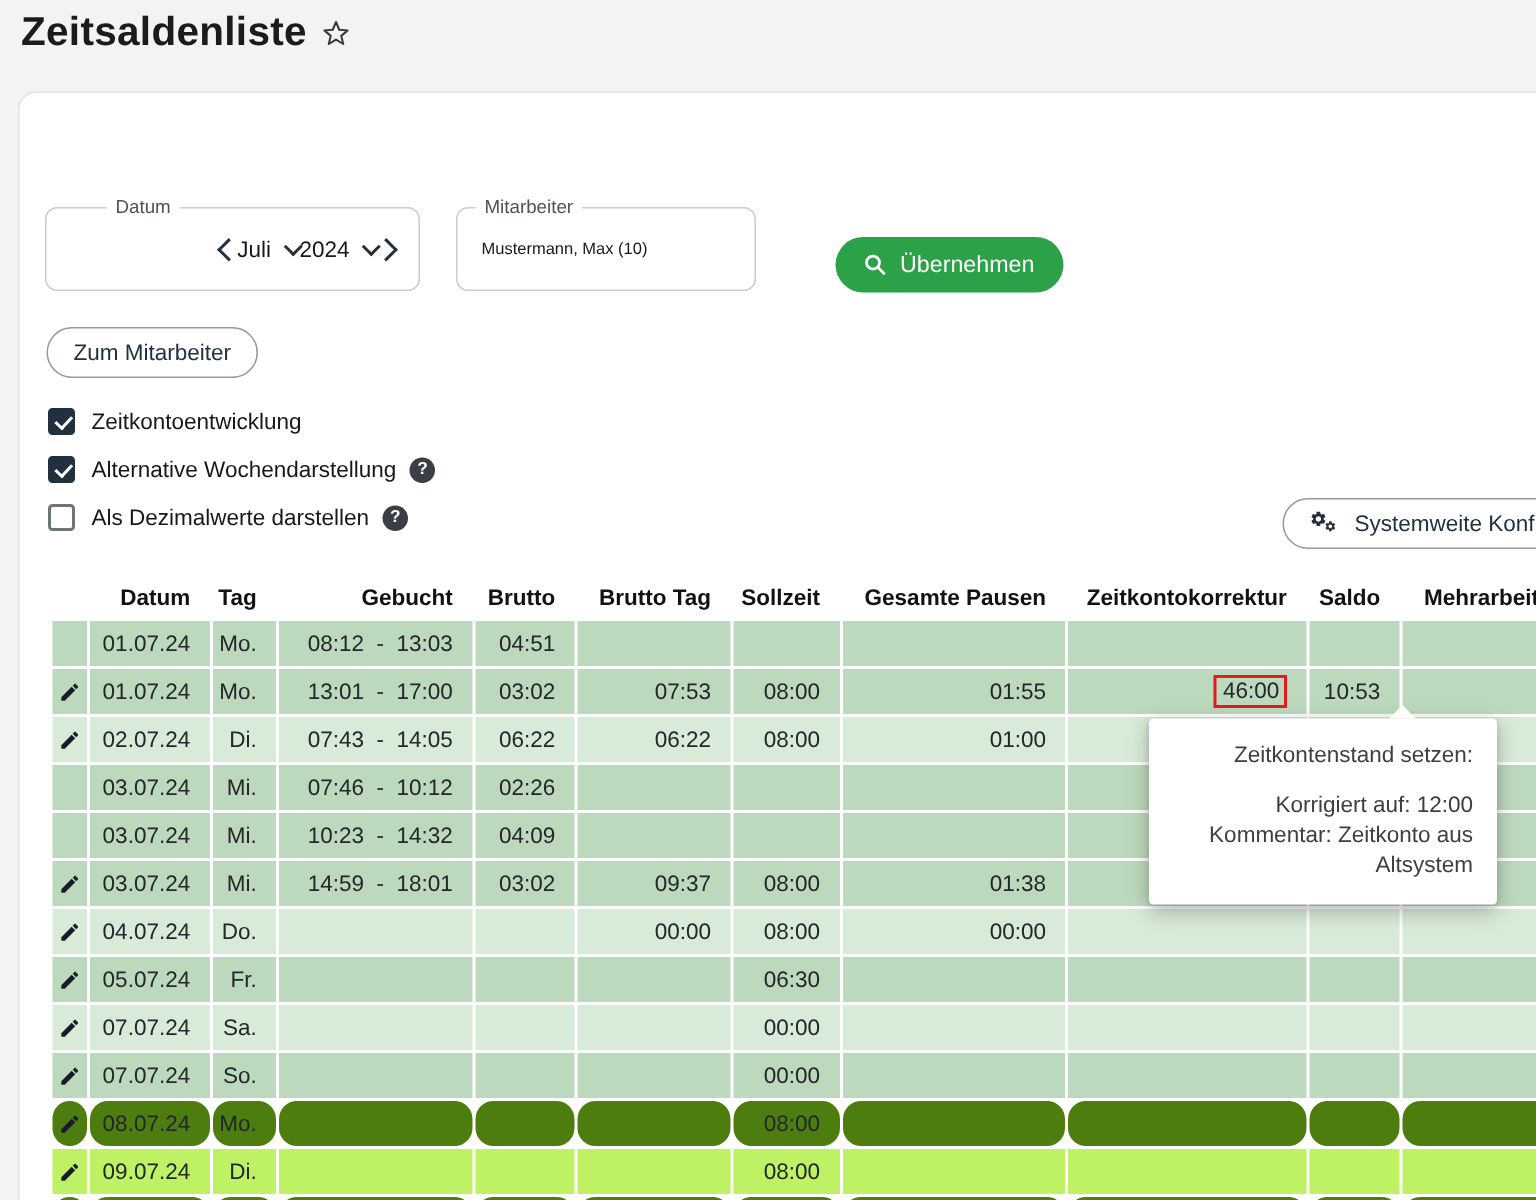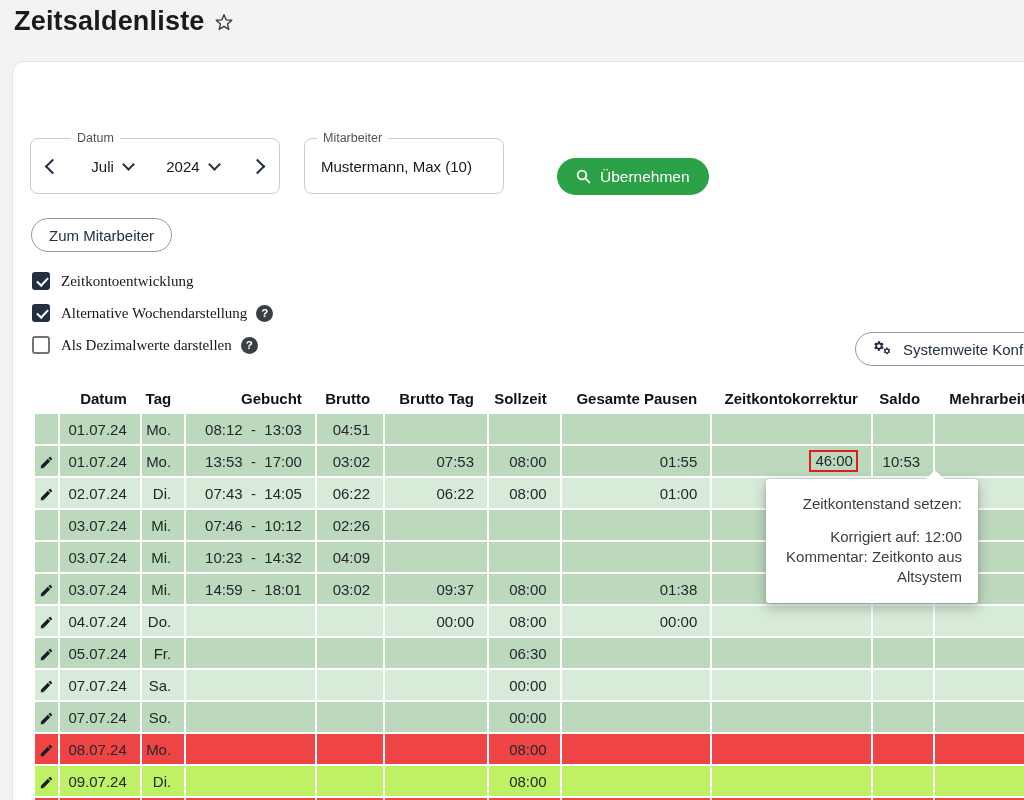--- a/index.html
+++ b/index.html
@@ -29,67 +29,67 @@
   .btn-to-emp{position:absolute;left:18px;top:156px;}
   .btn-sysconf{position:absolute;left:842px;top:270px;}
   
   .fbox{position:absolute;height:56px;border:1px solid #caccd0;border-radius:8px;background:#fff;box-sizing:border-box;}
   .fbox .legend{position:absolute;top:-9px;background:#fff;padding:0 6px;font-size:12.5px;color:#4e5358;line-height:16px;}
   .fbox-date{left:17px;top:76px;width:250px;}
   .fbox-date .legend{left:40px;}
   .fbox-emp{left:291px;top:76px;width:200px;}
   .fbox-emp .legend{left:12px;}
   .fbox-inner{display:flex;align-items:center;height:100%;padding:0 16px;box-sizing:border-box;}
-  .fbox-date .fbox-inner{justify-content:space-between;}
+  .fbox-date .fbox-inner{justify-content:flex-end;}
   .sel-group{display:flex;align-items:center;gap:10px;cursor:pointer;}
   .sel-val{font-size:15px;color:#16181b;}
   .caret-down{width:7px;height:7px;border-right:2px solid #2a2f36;border-bottom:2px solid #2a2f36;transform:rotate(45deg);margin-top:-4px;}
   .chev{width:9px;height:9px;border-left:2.5px solid #223041;border-bottom:2.5px solid #223041;cursor:pointer;}
   .chev.left{transform:rotate(45deg);}
   .chev.right{transform:rotate(-135deg);}
-  .emp-value{font-size:15px;color:#16181b;}
+  .emp-value{font-size:11px;color:#16181b;}
   
   .btn-apply{
     position:absolute;left:544px;top:96px;height:37px;padding:0 19px;
     display:inline-flex;align-items:center;gap:9px;border:none;border-radius:19px;
     background:#2ba148;color:#fff;font-size:15.5px;cursor:pointer;font-family:inherit;
   }
   
   .options{position:absolute;left:19px;top:203px;}
   .option-row{display:flex;align-items:center;height:32px;}
   .cbx{width:18px;height:18px;border:2px solid #6f747b;border-radius:3px;background:#fff;box-sizing:border-box;position:relative;cursor:pointer;flex:0 0 auto;}
   .cbx.checked{background:#20303f;border-color:#20303f;}
   .cbx.checked::after{content:"";position:absolute;left:5px;top:1px;width:5px;height:9px;border-right:2px solid #fff;border-bottom:2px solid #fff;transform:rotate(43deg);}
-  .option-label{margin-left:11px;font-size:15px;color:#15181c;font-family:Liberation Serif, serif;}
+  .option-label{margin-left:11px;font-size:15px;color:#15181c;}
   .help-icon{width:17px;height:17px;margin-left:9px;border-radius:50%;background:#3b3f45;color:#fff;font-size:11.5px;font-weight:700;display:inline-flex;align-items:center;justify-content:center;cursor:pointer;}
   
   .time-table{position:absolute;left:20px;top:320px;border-collapse:separate;border-spacing:2px;}
   .time-table th{
     height:28px;font-size:15px;font-weight:700;color:#101214;text-align:right;
     padding:0 13px 0 0;white-space:nowrap;background:#fff;
   }
   .time-table td{
     height:30px;font-size:15px;color:#23272c;text-align:right;
     padding:0 13px 0 0;white-space:pre;
   }
   .time-table th.c-edit,.time-table td.c-edit{padding:0;text-align:center;}
   col.w-edit{width:26px;}col.w-datum{width:84px;}col.w-tag{width:44px;}
   col.w-gebucht{width:137px;}col.w-brutto{width:70px;}col.w-bruttotag{width:108px;}
   col.w-sollzeit{width:73px;}col.w-pausen{width:155px;}col.w-korr{width:164px;}
   col.w-saldo{width:63px;}col.w-mehr{width:110px;}
   tr.tone-green-dark td{background:#bdd9bd;}
   tr.tone-green-light td{background:#d8ead8;}
-  tr.tone-blue-light td{background:#ef4444;}
+  tr.tone-blue-light td{background:#4d7c0f;border-radius:12px;}
   tr.tone-blue-dark td{background:#bef264;}
   .pencil{width:15px;height:15px;fill:#161d26;vertical-align:middle;cursor:pointer;}
   .corr-val{display:inline-block;}
   .corr-val.marked{border:2px solid #e11d1d;padding:0 3px 1px 4px;line-height:17px;}
   
   .tooltip{
-    position:absolute;left:766px;top:479px;width:212px;box-sizing:border-box;
+    position:absolute;left:766px;top:479px;width:232px;box-sizing:border-box;
     background:#fff;border-radius:3px;padding:15px 16px 16px;text-align:right;
     font-size:15px;color:#3c4043;line-height:20px;z-index:6;
     box-shadow:0 4px 14px rgba(0,0,0,.25),0 1px 4px rgba(0,0,0,.12);
   }
   .tooltip .t-head{margin-bottom:13px;}
   .tooltip .t-caret{position:absolute;top:-9px;left:160px;width:0;height:0;
     border-left:9px solid transparent;border-right:9px solid transparent;border-bottom:9px solid #fff;}
   .icon-dark{fill:#223041;}
 </style>
 </head>
@@ -216,21 +216,21 @@
     <td><span class="corr-val"></span></td>
     <td></td>
     <td></td>
   </tr>
         <tr class="tone-green-dark">
     <td class="c-edit"><svg class="pencil" viewBox="0 0 24 24">
               <path d="M3 17.25V21h3.75L17.81 9.94l-3.75-3.75L3 17.25zM20.71 7.04c.39-.39.39-1.02 0-1.41l-2.34-2.34c-.39-.39-1.02-.39-1.41 0l-1.83 1.83 3.75 3.75 1.83-1.83z"></path>
             </svg></td>
     <td>01.07.24</td>
     <td>Mo.</td>
-    <td>13:53  -  17:00</td>
+    <td>13:01  -  17:00</td>
     <td>03:02</td>
     <td>07:53</td>
     <td>08:00</td>
     <td>01:55</td>
     <td><span class="corr-val marked">46:00</span></td>
     <td>10:53</td>
     <td></td>
   </tr>
         <tr class="tone-green-light">
     <td class="c-edit"><svg class="pencil" viewBox="0 0 24 24">

